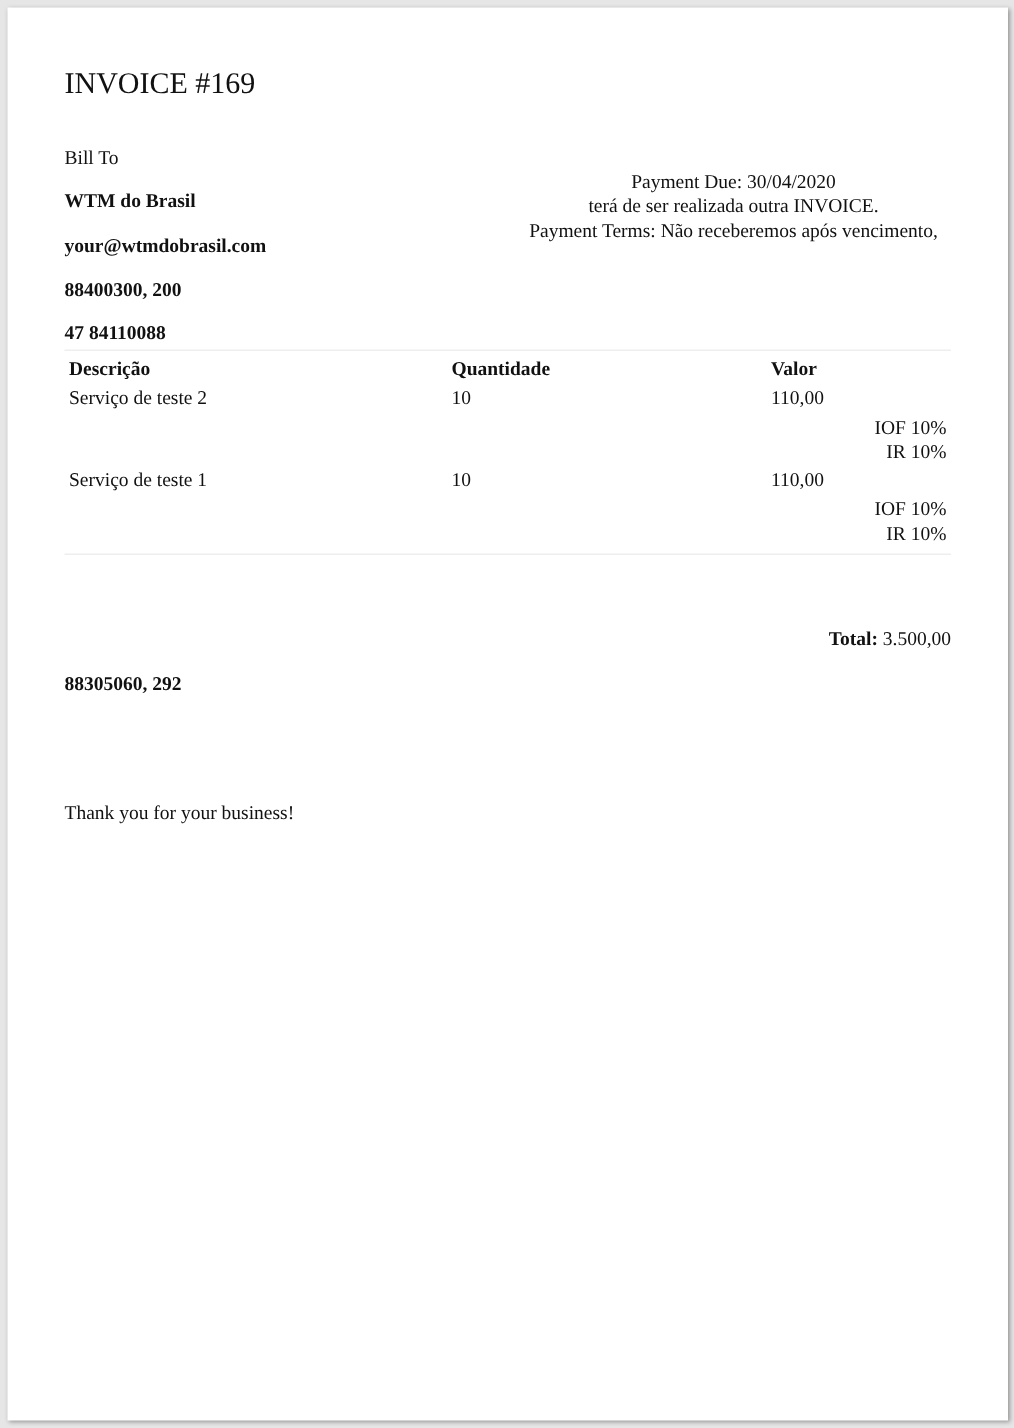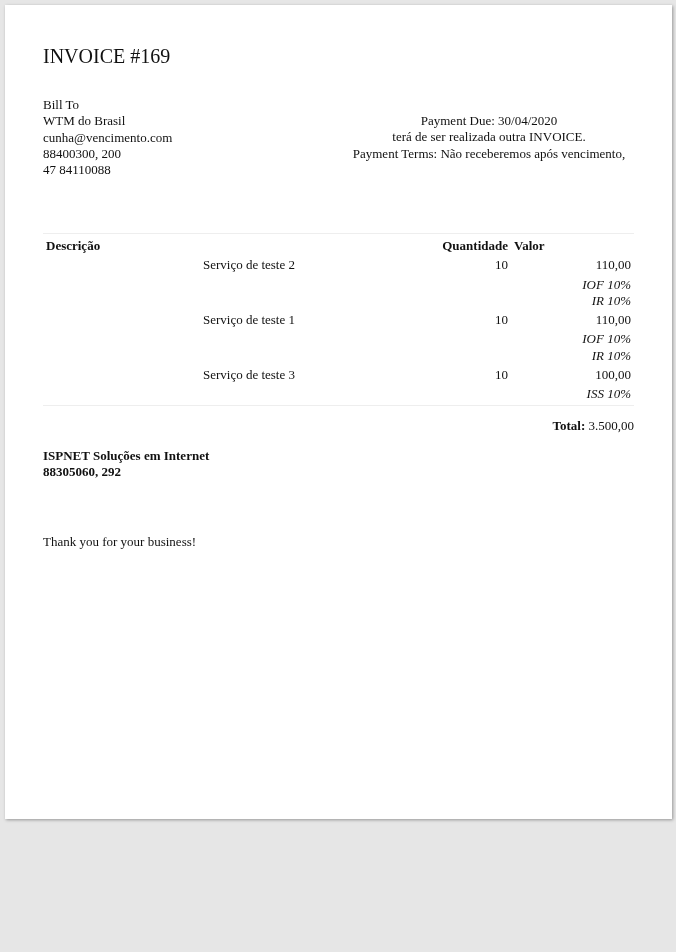--- a/index.html
+++ b/index.html
@@ -13,21 +13,21 @@
       position: relative;
       overflow: hidden;
       font-family: "Liberation Serif", serif;
       color: #111;
     }
     .page {
       position: absolute;
       left: 5px;
       top: 5px;
       width: 667px;
-      height: 814px;
+      height: 942px;
       background: #ffffff;
       box-shadow: 1px 1px 3px rgba(0,0,0,0.35);
     }
     .content {
       position: absolute;
       left: 38px;
       top: 0;
       width: 591px;
     }
     .title {
@@ -39,21 +39,21 @@
       margin: 0;
       white-space: nowrap;
     }
     .billto {
       position: absolute;
       top: 92px;
       left: 0;
       font-size: 13px;
       line-height: 16.3px;
     }
-    .billto .b { font-weight: normal; }
+    .billto .b { font-weight: bold; margin-top: 13px; }
     .payment {
       position: absolute;
       top: 108px;
       left: 296px;
       font-size: 13px;
       line-height: 16.3px;
       width: 300px;
       text-align: center;
     }
     .items {
@@ -76,24 +76,24 @@
       vertical-align: top;
       line-height: 16.3px;
       margin-top: 25px;
     }
     th {
       font-weight: bold;
       padding-top: 4px;
       padding-bottom: 3px;
     }
     td { padding-top: 0; padding-bottom: 0; }
-    .row-main td { padding-top: 0; padding-bottom: 3px; text-align: right; }
+    .row-main td { padding-top: 0; padding-bottom: 3px; }
     .col-desc { width: 249px; }
-    .col-qty { width: 207px; text-align: right; }
-    .tax-cell { text-align: right; font-style: italic; }
+    .col-qty { width: 207px; }
+    .tax-cell { text-align: right; }
     .total {
       position: absolute;
       top: 413px;
       right: 0;
       font-size: 13px;
       text-align: right;
       white-space: nowrap;
     }
     .total .lbl { font-weight: bold; }
     .company {
@@ -116,21 +116,21 @@
 <body>
 
 <div class="page">
   <div class="content">
 
     <h1 class="title">INVOICE #169</h1>
 
     <div class="billto">
       <div>Bill To</div>
       <div class="b">WTM do Brasil</div>
-      <div class="b">cunha@vencimento.com</div>
+      <div class="b">your@wtmdobrasil.com</div>
       <div class="b">88400300, 200</div>
       <div class="b">47 84110088</div>
     </div>
 
     <div class="payment">
       <div>Payment Due: 30/04/2020</div>
       <div>terá de ser realizada outra INVOICE.</div>
       <div>Payment Terms: Não receberemos após vencimento,</div>
     </div>
 
@@ -162,38 +162,29 @@
             <td>10</td>
             <td>110,00</td>
           </tr>
           <tr>
             <td colspan="3" class="tax-cell">IOF 10%</td>
           </tr>
           <tr class="row-main">
             <td colspan="3" class="tax-cell">IR 10%</td>
           </tr>
 
-          <tr class="row-main">
-            <td>Serviço de teste 3</td>
-            <td>10</td>
-            <td>100,00</td>
-          </tr>
-          <tr>
-            <td colspan="3" class="tax-cell">ISS 10%</td>
-          </tr>
         </tbody>
       </table>
     </div>
 
     <div class="total">
       <span class="lbl">Total:</span>
       <span>3.500,00</span>
     </div>
 
     <div class="company">
-      <div>ISPNET Soluções em Internet</div>
       <div>88305060, 292</div>
     </div>
 
     <div class="thanks">Thank you for your business!</div>
 
   </div>
 </div>
 
 </body></html>

